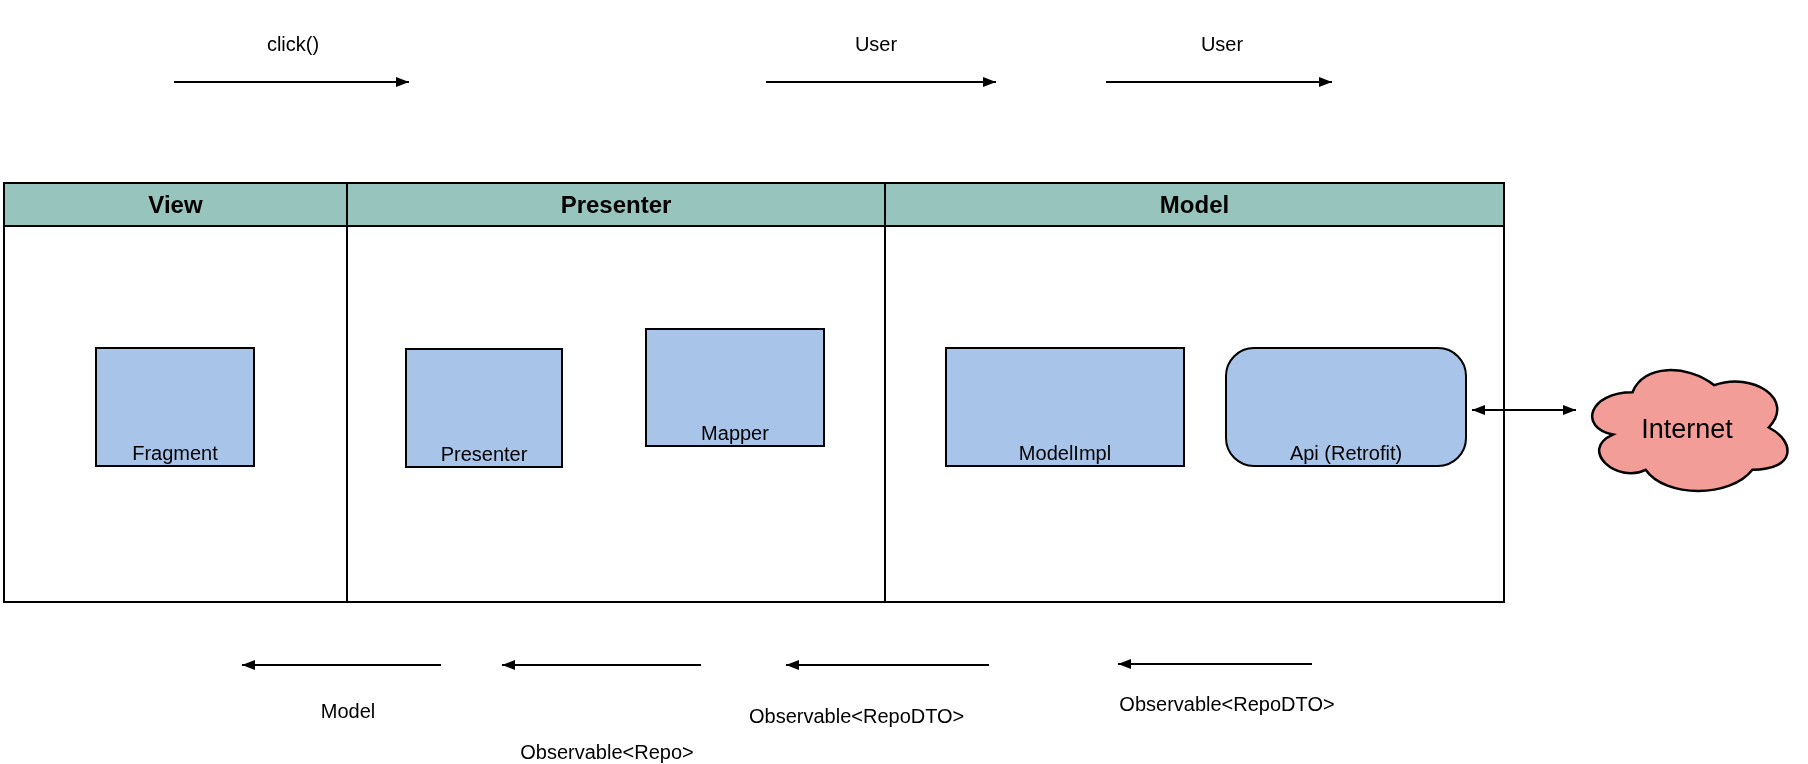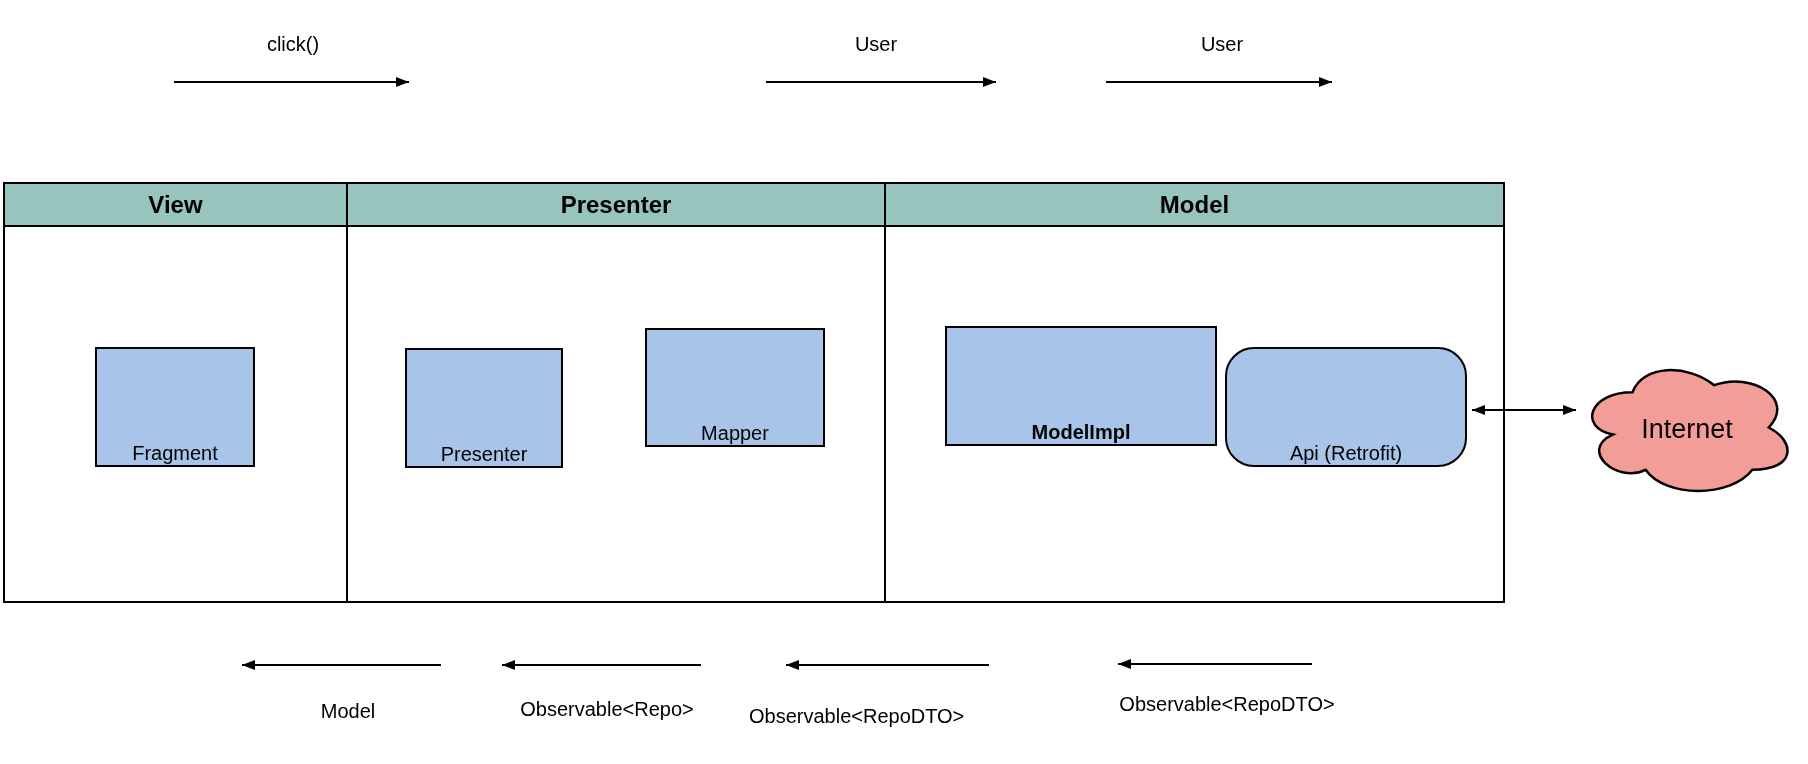--- a/index.html
+++ b/index.html
@@ -67,21 +67,21 @@
     border: 2px solid #000000;
     box-sizing: border-box;
     display: flex;
     align-items: flex-end;
     justify-content: center;
     font-size: 20px;
   }
   .box-fragment  { left: 95px;   top: 347px; width: 160px; height: 120px; }
   .box-presenter { left: 405px;  top: 348px; width: 158px; height: 120px; }
   .box-mapper    { left: 645px;  top: 328px; width: 180px; height: 119px; }
-  .box-modelimpl { left: 945px;  top: 326px; width: 272px; height: 120px; font-weight: bold; }
+  .box-modelimpl { left: 945px;  top: 347px; width: 240px; height: 120px; }
   .box-api       { left: 1225px; top: 347px; width: 242px; height: 120px; border-radius: 29px; }
   .cloud-label {
     position: absolute;
     left: 1687px; top: 414px;
     font-size: 27px;
     transform: translateX(-50%);
     white-space: nowrap;
   }
 </style>
 </head>
@@ -149,19 +149,19 @@
   <div class="box box-modelimpl">
     <span>ModelImpl</span>
   </div>
   <div class="box box-api">
     <span>Api (Retrofit)</span>
   </div>
 
   <div class="cloud-label">Internet</div>
 
   <div class="lbl" style="left:348px; top:699px;">Model</div>
-  <div class="lbl" style="left:607px; top:697px;">Observable&lt;Repo&gt;</div>
+  <div class="lbl" style="left:607px; top:740px;">Observable&lt;Repo&gt;</div>
   <div class="lbl-block" style="left:749px; top:703px;">
     <div>Observable&lt;RepoDTO&gt;</div>
   </div>
   <div class="lbl" style="left:1227px; top:692px;">Observable&lt;RepoDTO&gt;</div>
 
 </div>
 
 </body></html>

